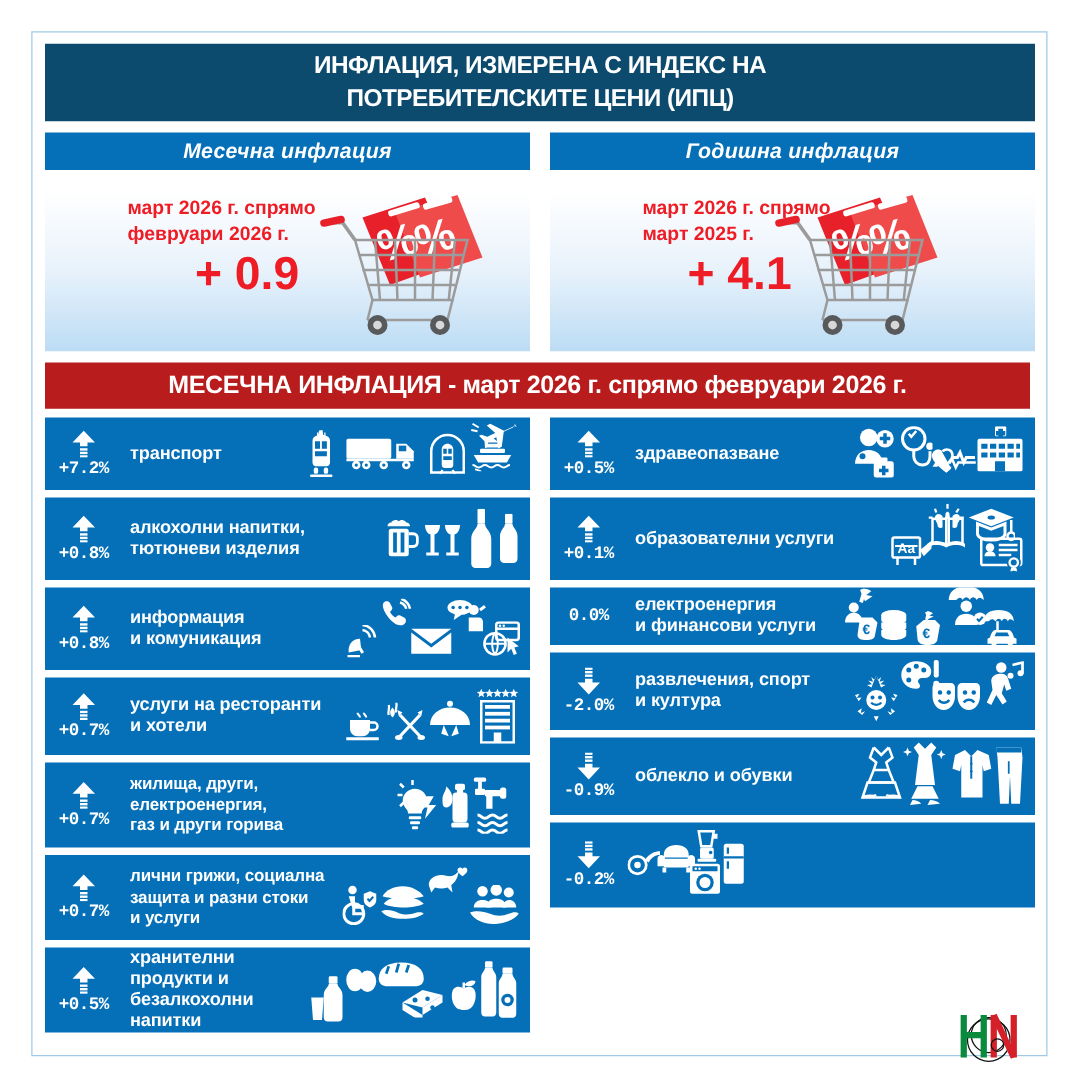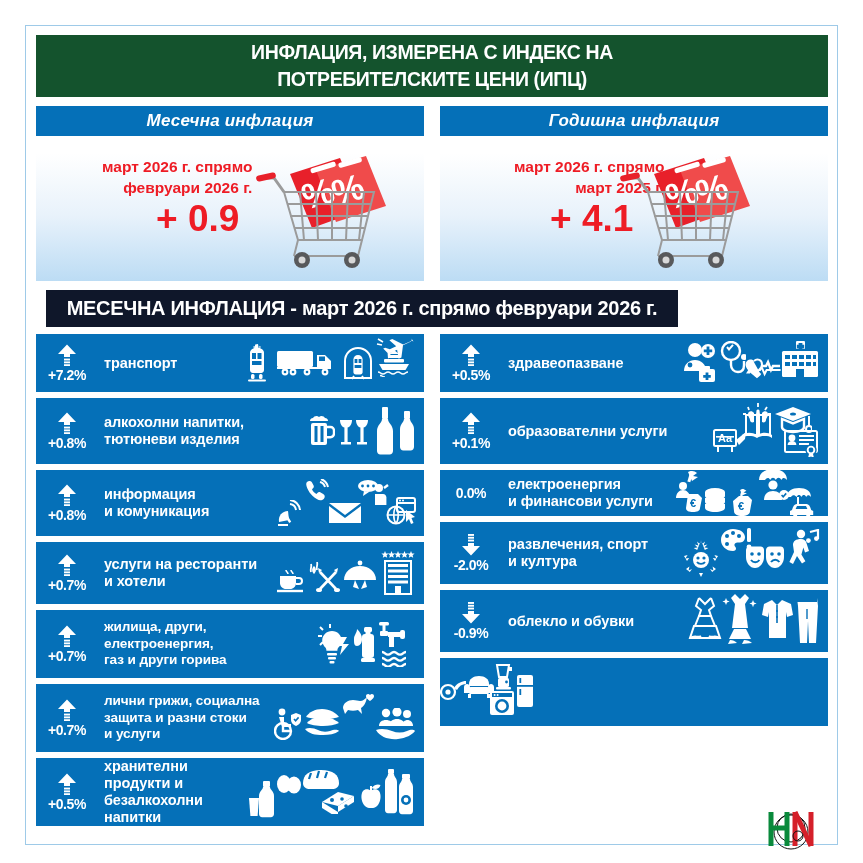--- a/index.html
+++ b/index.html
@@ -15,34 +15,34 @@
     width: 813px; height: 820px;
     border: 1px solid #9ecae8;
     background: #ffffff;
   }
 
   
   .main-title {
     position: absolute;
     left: 10px; top: 9px;
     width: 792px; height: 62px;
-    background: #14532d;
+    background: #0c4a6e;
     color: #ffffff;
     font-weight: bold;
     font-size: 19.5px;
     line-height: 27px;
     letter-spacing: -0.4px;
     display: flex; flex-direction: column;
     align-items: center; justify-content: center;
     text-align: center;
   }
 
   
   .cards { position: absolute; left: 10px; top: 80px; width: 792px; height: 175px; }
-  .card { position: absolute; top: 0; width: 388px; height: 175px; text-align: right; }
+  .card { position: absolute; top: 0; width: 388px; height: 175px; }
   .card.left { left: 0; }
   .card.right { left: 404px; }
   .card-head {
     height: 30px; background: #0570B8; color: #ffffff;
     font-style: italic; font-weight: bold; font-size: 17px;
     display: flex; align-items: center; justify-content: center;
     letter-spacing: 0.2px;
   }
   .card-body {
     height: 145px;
@@ -57,23 +57,23 @@
     position: absolute; left: 120px; top: 62px;
     color: #ee1c25; font-weight: bold; font-size: 37px; letter-spacing: 0px;
   }
   .card.right .card-period { left: 38px; }
   .card.right .card-value { left: 110px; }
   .cart-wrap { position: absolute; right: 30px; top: 12px; width: 140px; height: 122px; }
   .card.right .cart-wrap { right: 70px; }
 
   
   .band {
-    position: absolute; left: 20px; top: 264px;
-    width: 632px; height: 37px;
-    background: #0f172a; color: #ffffff;
+    position: absolute; left: 10px; top: 264px;
+    width: 788px; height: 37px;
+    background: #b91c1c; color: #ffffff;
     font-weight: bold; font-size: 20px;
     display: flex; align-items: center; justify-content: center;
     letter-spacing: -0.3px;
   }
 
   
   .cols { position: absolute; left: 10px; top: 308px; width: 792px; }
   .col { position: absolute; top: 0; width: 388px; }
   .col.left { left: 0; }
   .col.right { left: 404px; }
@@ -82,21 +82,21 @@
     position: relative;
     background: #0570B8;
     margin-bottom: 6px;
     display: flex; align-items: stretch;
     overflow: hidden;
   }
   .pct-box {
     width: 62px; flex: 0 0 62px;
     position: relative;
     display: flex; flex-direction: column;
-    align-items: center; justify-content: center;
+    align-items: center; justify-content: center; font-family: Liberation Mono, monospace;
   }
   .arrow { width: 22px; height: 22px; display: block; margin-bottom: 1px; }
   .pct {
     color: #ffffff; font-weight: bold; font-size: 14px;
     letter-spacing: -0.4px; white-space: nowrap;
   }
   .pct-box.flat { justify-content: center; }
   .label {
     flex: 1 1 auto;
     display: flex; align-items: center;
@@ -1009,20 +1009,33 @@
               <svg width="26" height="48" viewBox="0 0 26 48" fill="#fff">
                 <path d="M3 1h20l1 8-2 37h-7l-1-22-1 22H6L4 9z"></path>
                 <path d="M3 1h20v4H3z" fill="#0570B8"></path>
                 <path d="M13 12v10" stroke="#0570B8" stroke-width="1.4"></path>
               </svg>
             </span>
         </div>
       </div>
 
       <div class="item" style="height:68px">
+        <div class="pct-box">
+          <span class="arrow">
+            <svg viewBox="0 0 22 22" width="22" height="22">
+                <g fill="#ffffff">
+                  <rect x="8" y="0" width="6" height="1.9"></rect>
+                  <rect x="8" y="2.8" width="6" height="1.9"></rect>
+                  <rect x="8" y="5.6" width="6" height="1.9"></rect>
+                  <polygon points="11,21.5 2,12 8,12 8,9 14,9 14,12 20,12"></polygon>
+                </g>
+              </svg>
+          </span>
+          <span class="pct">-0.2%</span>
+        </div>
         <div class="icons" style="gap:0px;padding-right:6px">
           <span style="position:relative;top:-2px">
               <svg width="26" height="22" viewBox="0 0 26 22" fill="#fff">
                 <circle cx="8" cy="13" r="7" fill="none" stroke="#fff" stroke-width="2.2"></circle>
                 <circle cx="8" cy="13" r="2.6"></circle>
                 <path d="M14 9c3-5 8-7 12-7v3c-4 0-7 2-9 6z"></path>
               </svg>
             </span>
           <span style="position:relative;top:-5px;margin-left:-3px">
               <svg width="32" height="26" viewBox="0 0 32 26" fill="#fff">

